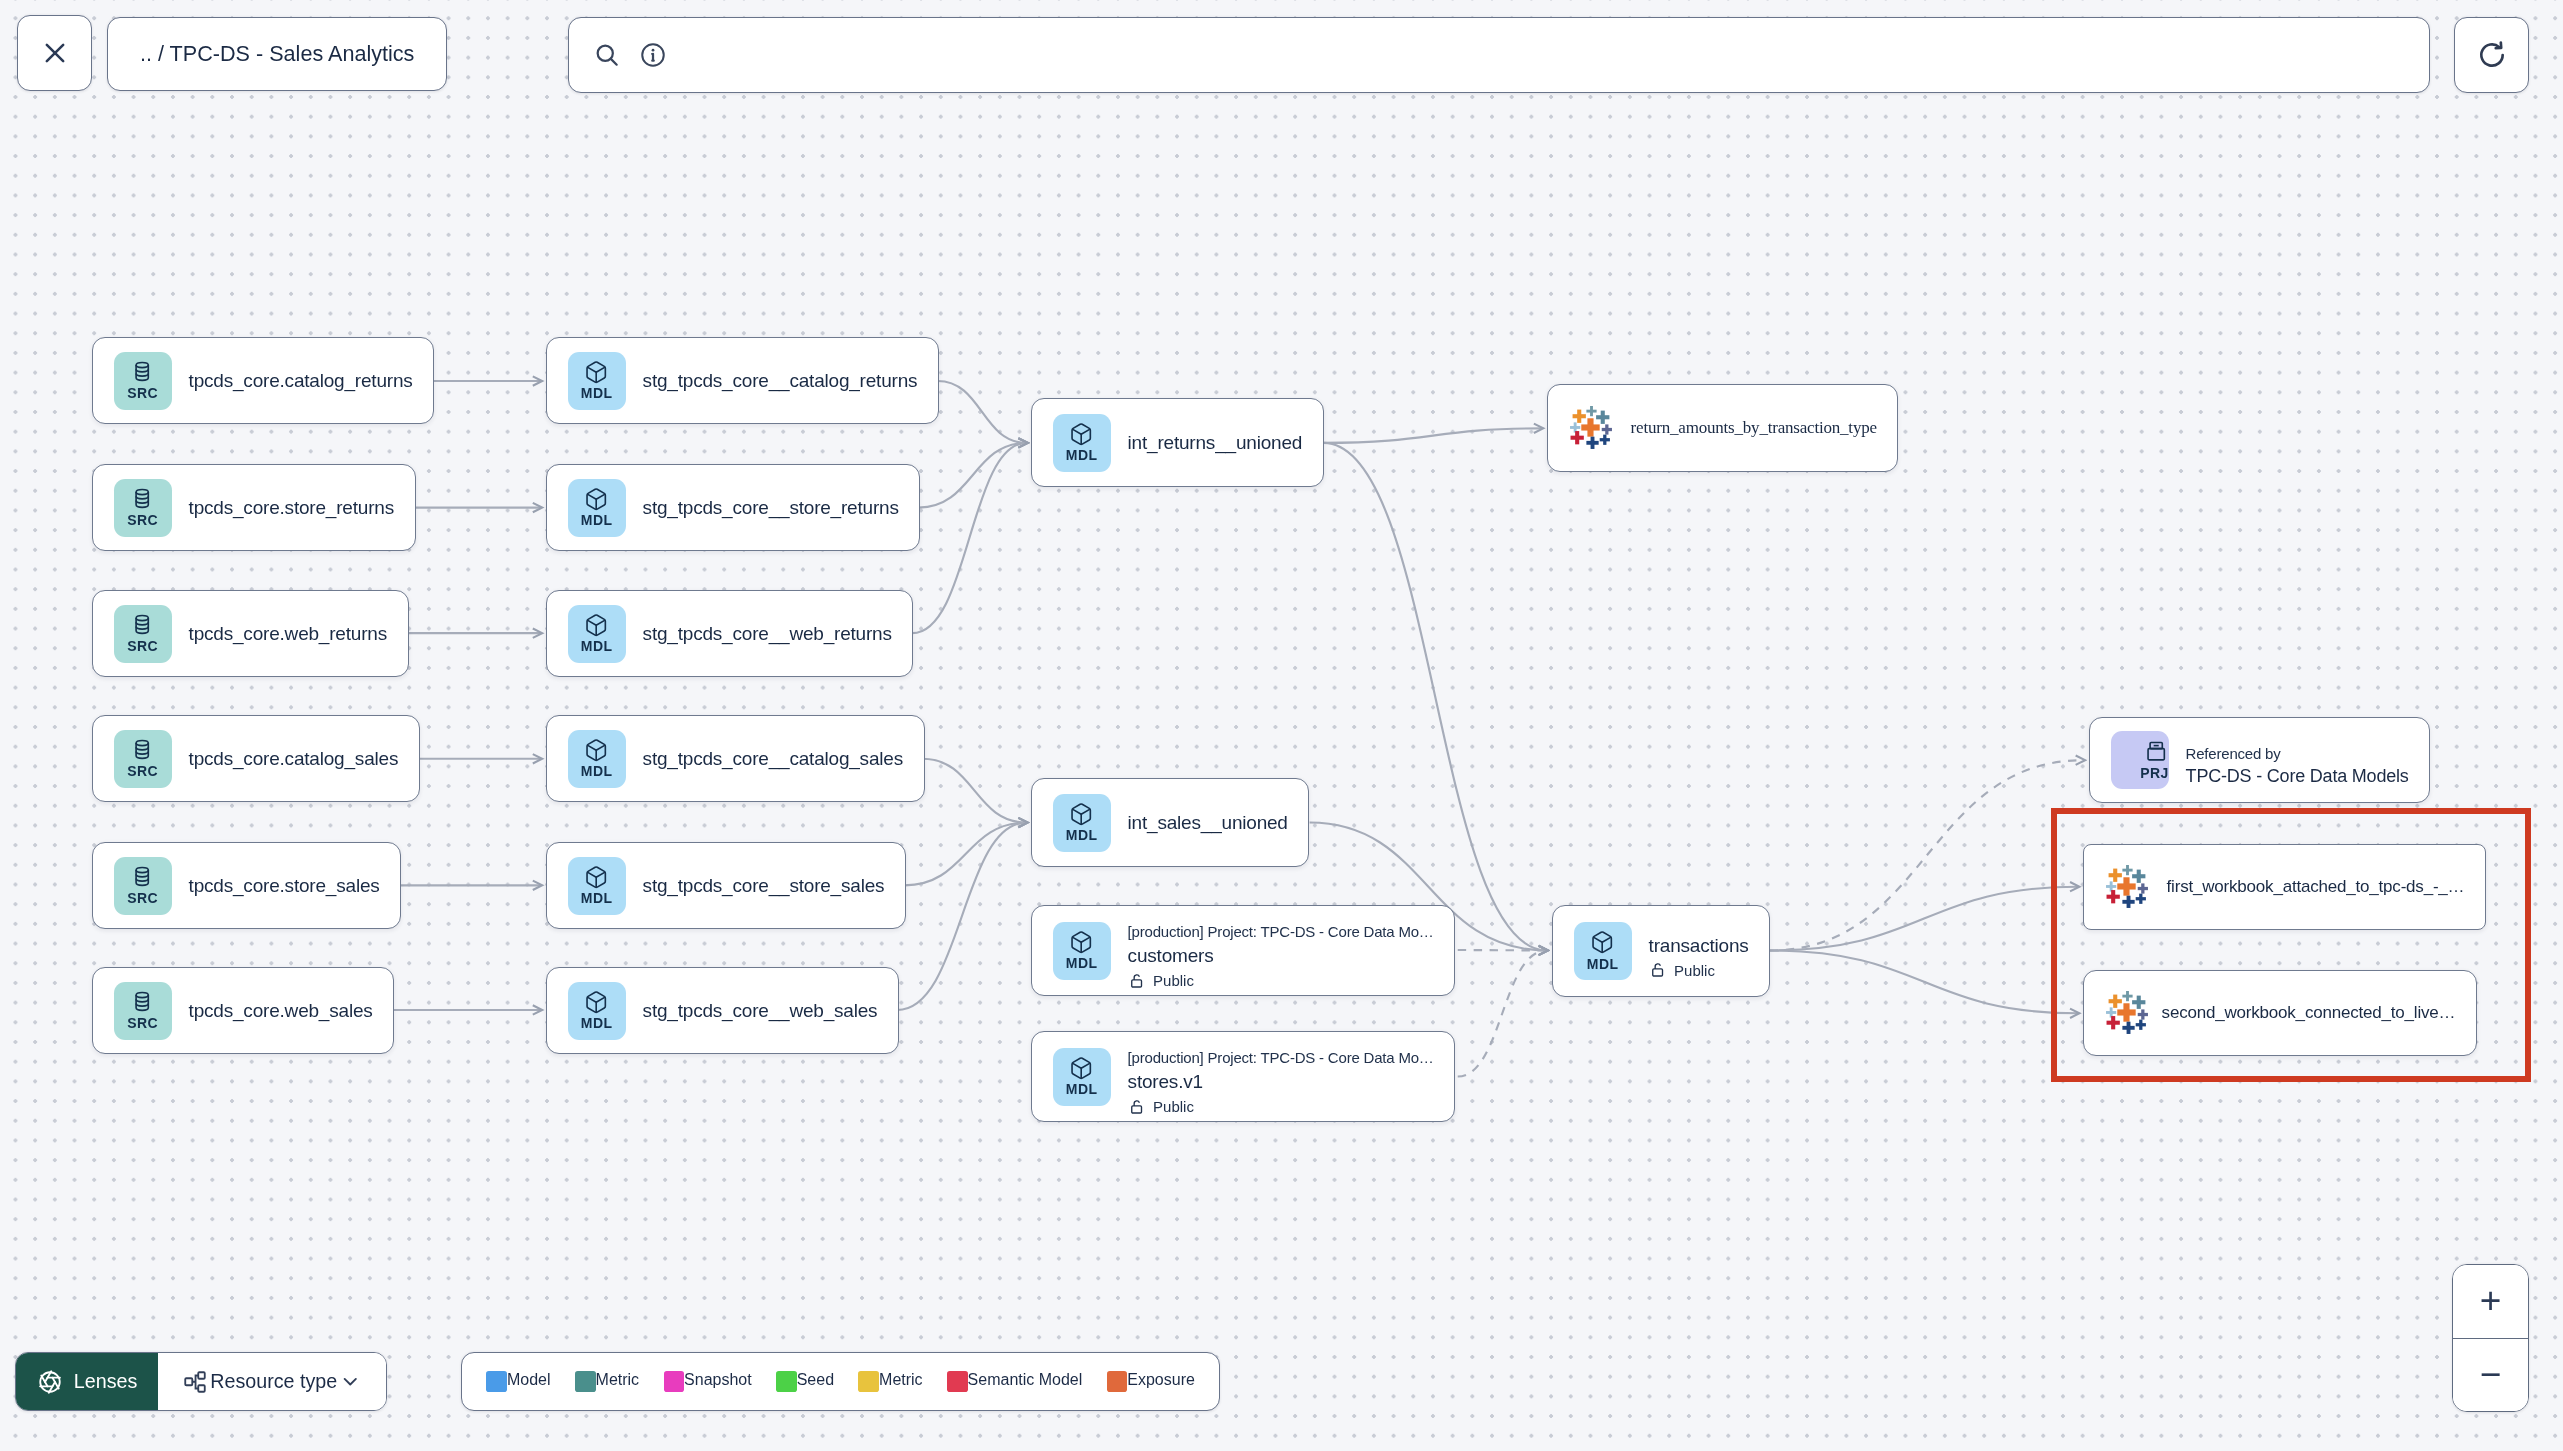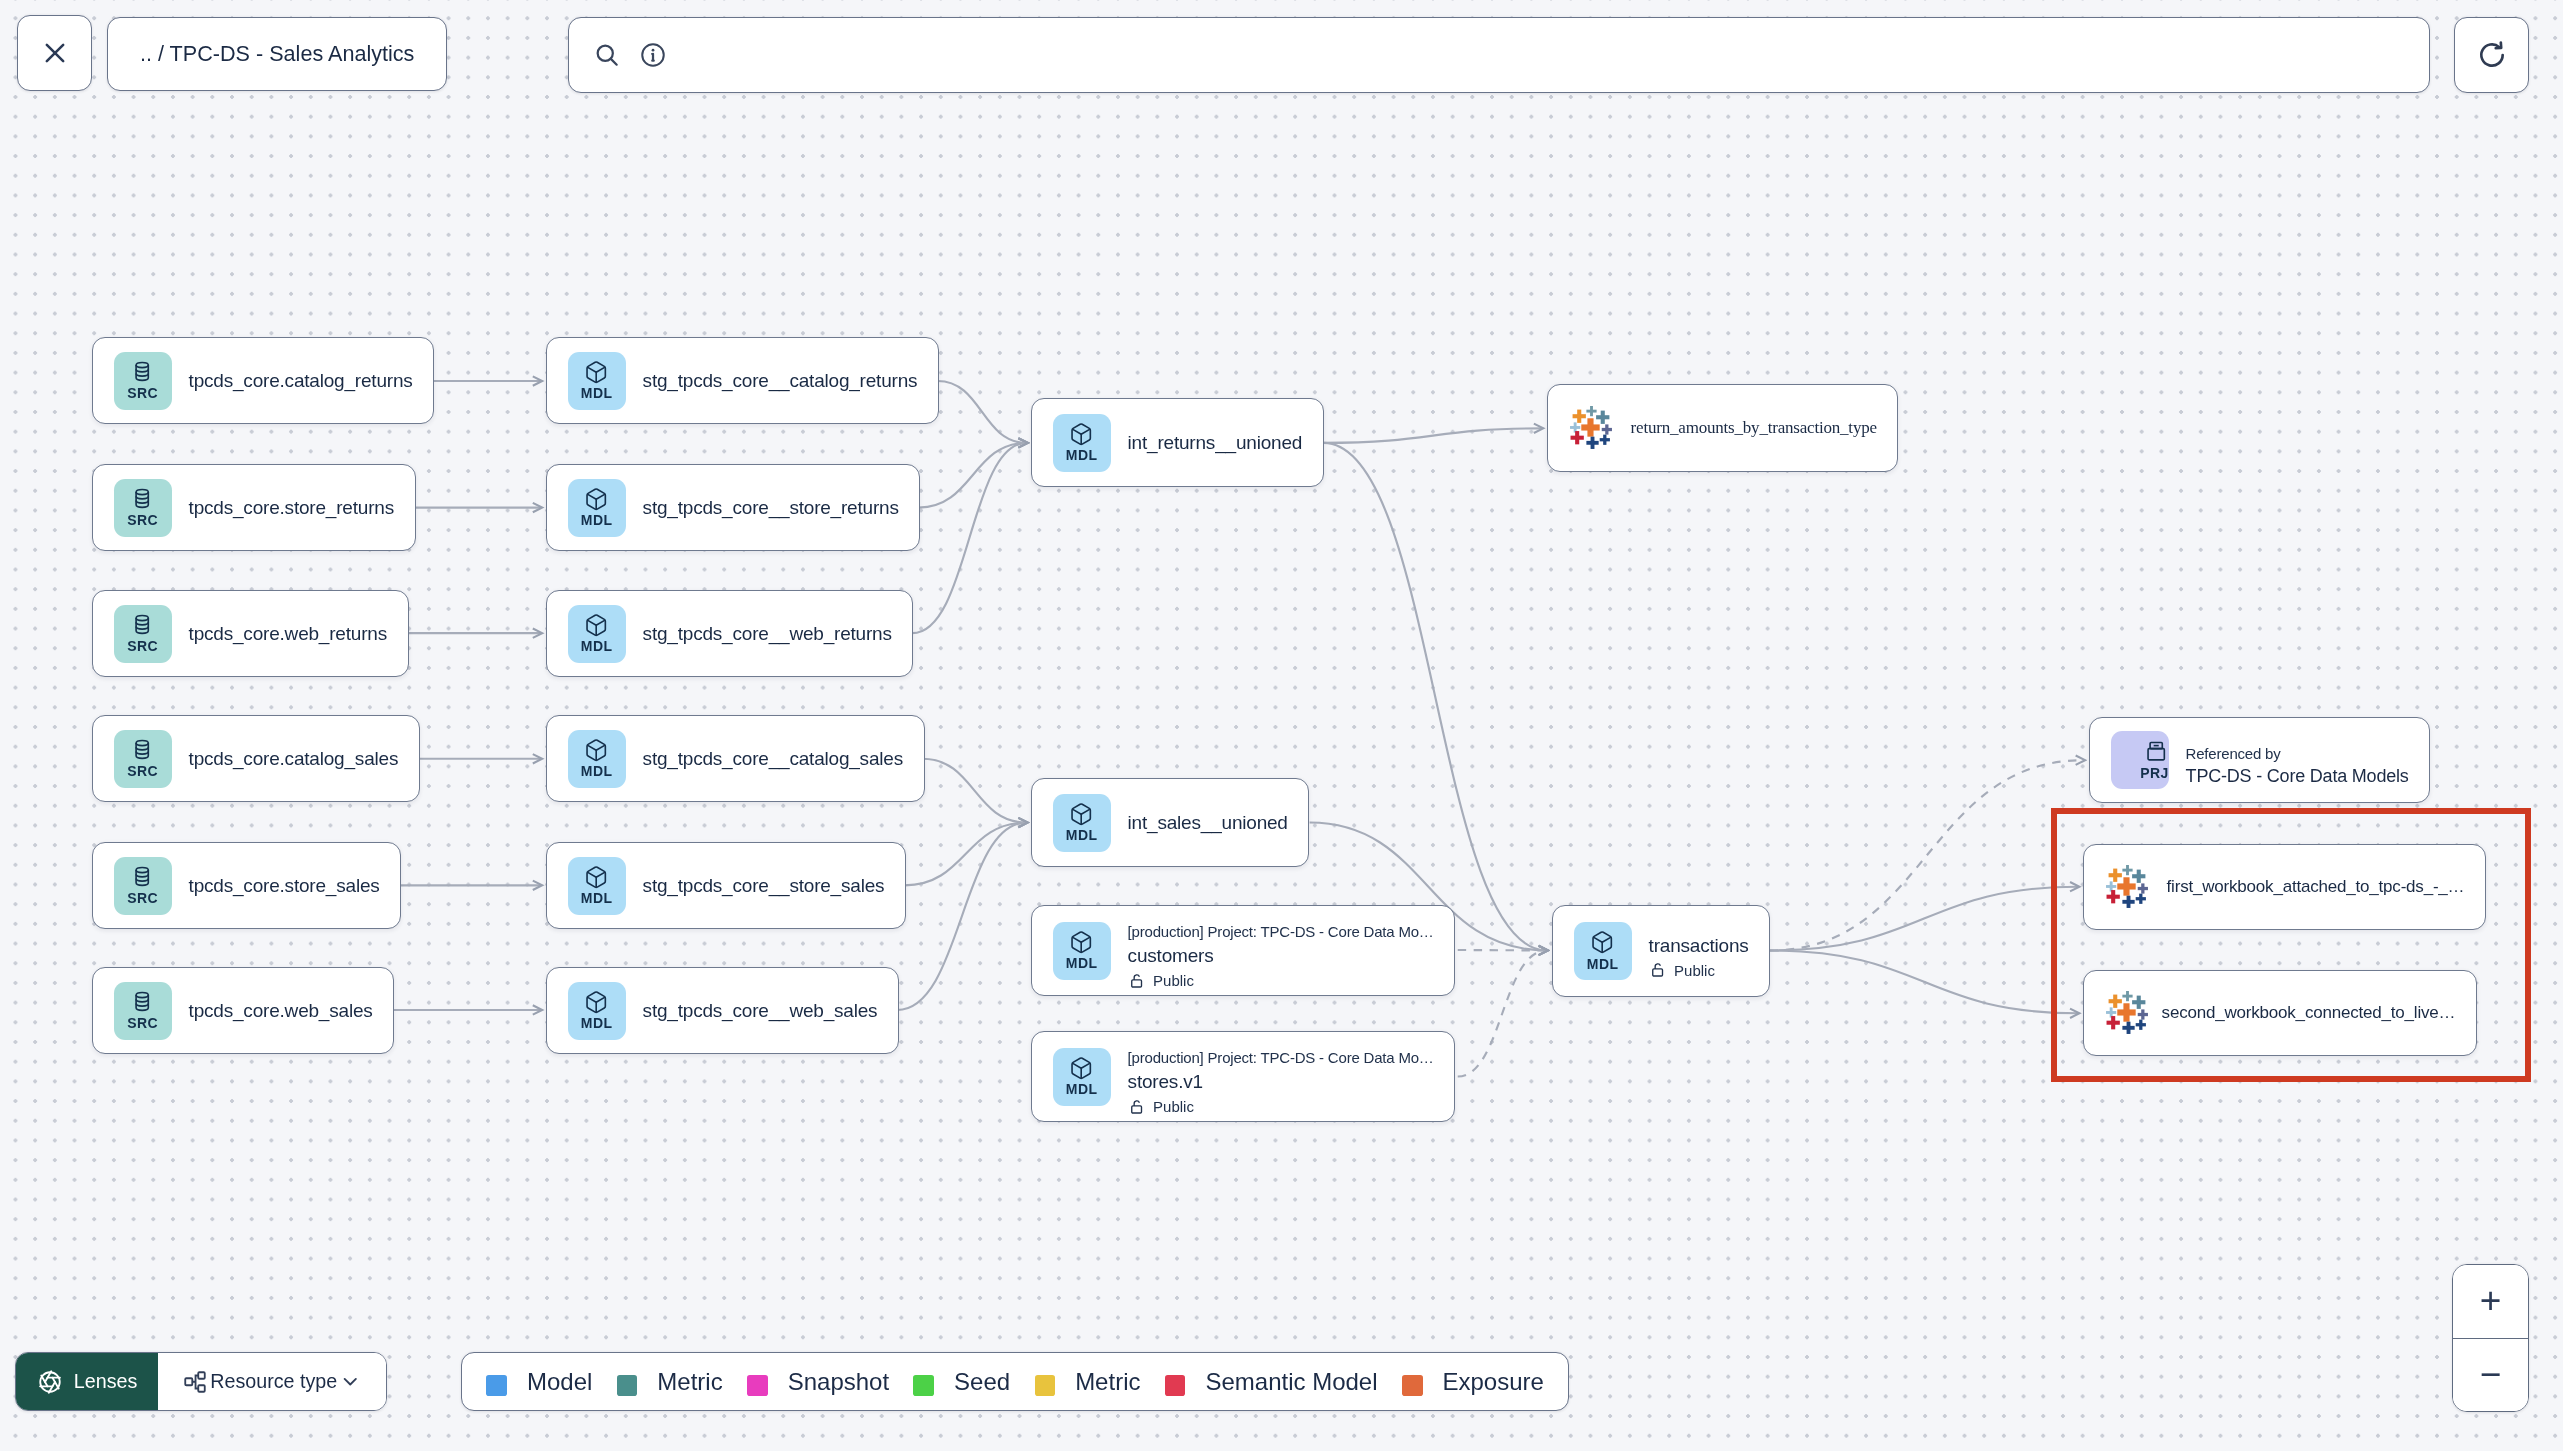--- a/index.html
+++ b/index.html
@@ -74,21 +74,21 @@
   #resource-type-btn {
     display: flex; align-items: center; gap: 2px; padding: 0 24.4px;
     font-size: 19.7px; color: #1C2B46; cursor: pointer; background: #fff;
   }
   #legend {
     position: absolute; left: 461px; top: 1352px; height: 59px;
     background: #fff; border: 1.9px solid #69748A; border-radius: 13px;
     display: flex; align-items: center; gap: 24.4px; padding: 0 24.4px;
     box-shadow: 0 0.9px 2.8px rgba(16,24,40,.10);
   }
-  .legend-item { display: flex; align-items: flex-end; gap: 20px; font-size: 24px; color: #1C2B46; }
+  .legend-item { display: flex; align-items: flex-start; gap: 0; font-size: 16px; color: #1C2B46; }
   .swatch { width: 20.6px; height: 20.6px; border-radius: 2.8px; flex: none; }
   #zoom-ctrl {
     position: absolute; left: 2452px; top: 1264px; width: 77px; height: 148px;
     background: #fff; border: 1.9px solid #5F6B80; border-radius: 15px;
     display: flex; flex-direction: column; overflow: hidden;
     box-shadow: 0 0.9px 2.8px rgba(16,24,40,.10); z-index: 5;
   }
   .zoom-cell {
     flex: 1; display: flex; align-items: center; justify-content: center;
     font-size: 37px; color: #2B3A55; cursor: pointer; background: #fff;
@@ -424,21 +424,21 @@
            <path d="M9.5,6.5 h5"></path>
          </g>
           </svg>
           <span class="blabel">PRJ</span>
         </span>
         <span class="lines">
       <span class="subline">Referenced by</span>
       <span class="prj-title">TPC-DS - Core Data Models</span>
     </span>
       </div>
-      <div class="node exposure" style="left: 2083px; top: 844px; height: 86px;">
+      <div class="node exposure" style="left: 2083px; top: 844px; height: 86px; border-radius: 8px;">
         <svg class="tableau-icon" width="45" height="45" viewBox="0 0 44 44">
           <rect x="17" y="3.6" width="10" height="2.8" fill="#7099A6"></rect>
           <rect x="20.6" y="0" width="2.8" height="10" fill="#7099A6"></rect>
           <rect x="3.5" y="8" width="13" height="4" fill="#EB912C"></rect>
           <rect x="8" y="3.5" width="4" height="13" fill="#EB912C"></rect>
           <rect x="26.5" y="9" width="13" height="4" fill="#59879B"></rect>
           <rect x="31" y="4.5" width="4" height="13" fill="#59879B"></rect>
           <rect x="1" y="19.6" width="10" height="2.8" fill="#9AC0D8"></rect>
           <rect x="4.6" y="16" width="2.8" height="10" fill="#9AC0D8"></rect>
           <rect x="12" y="18" width="18" height="6" fill="#E8762D"></rect>

